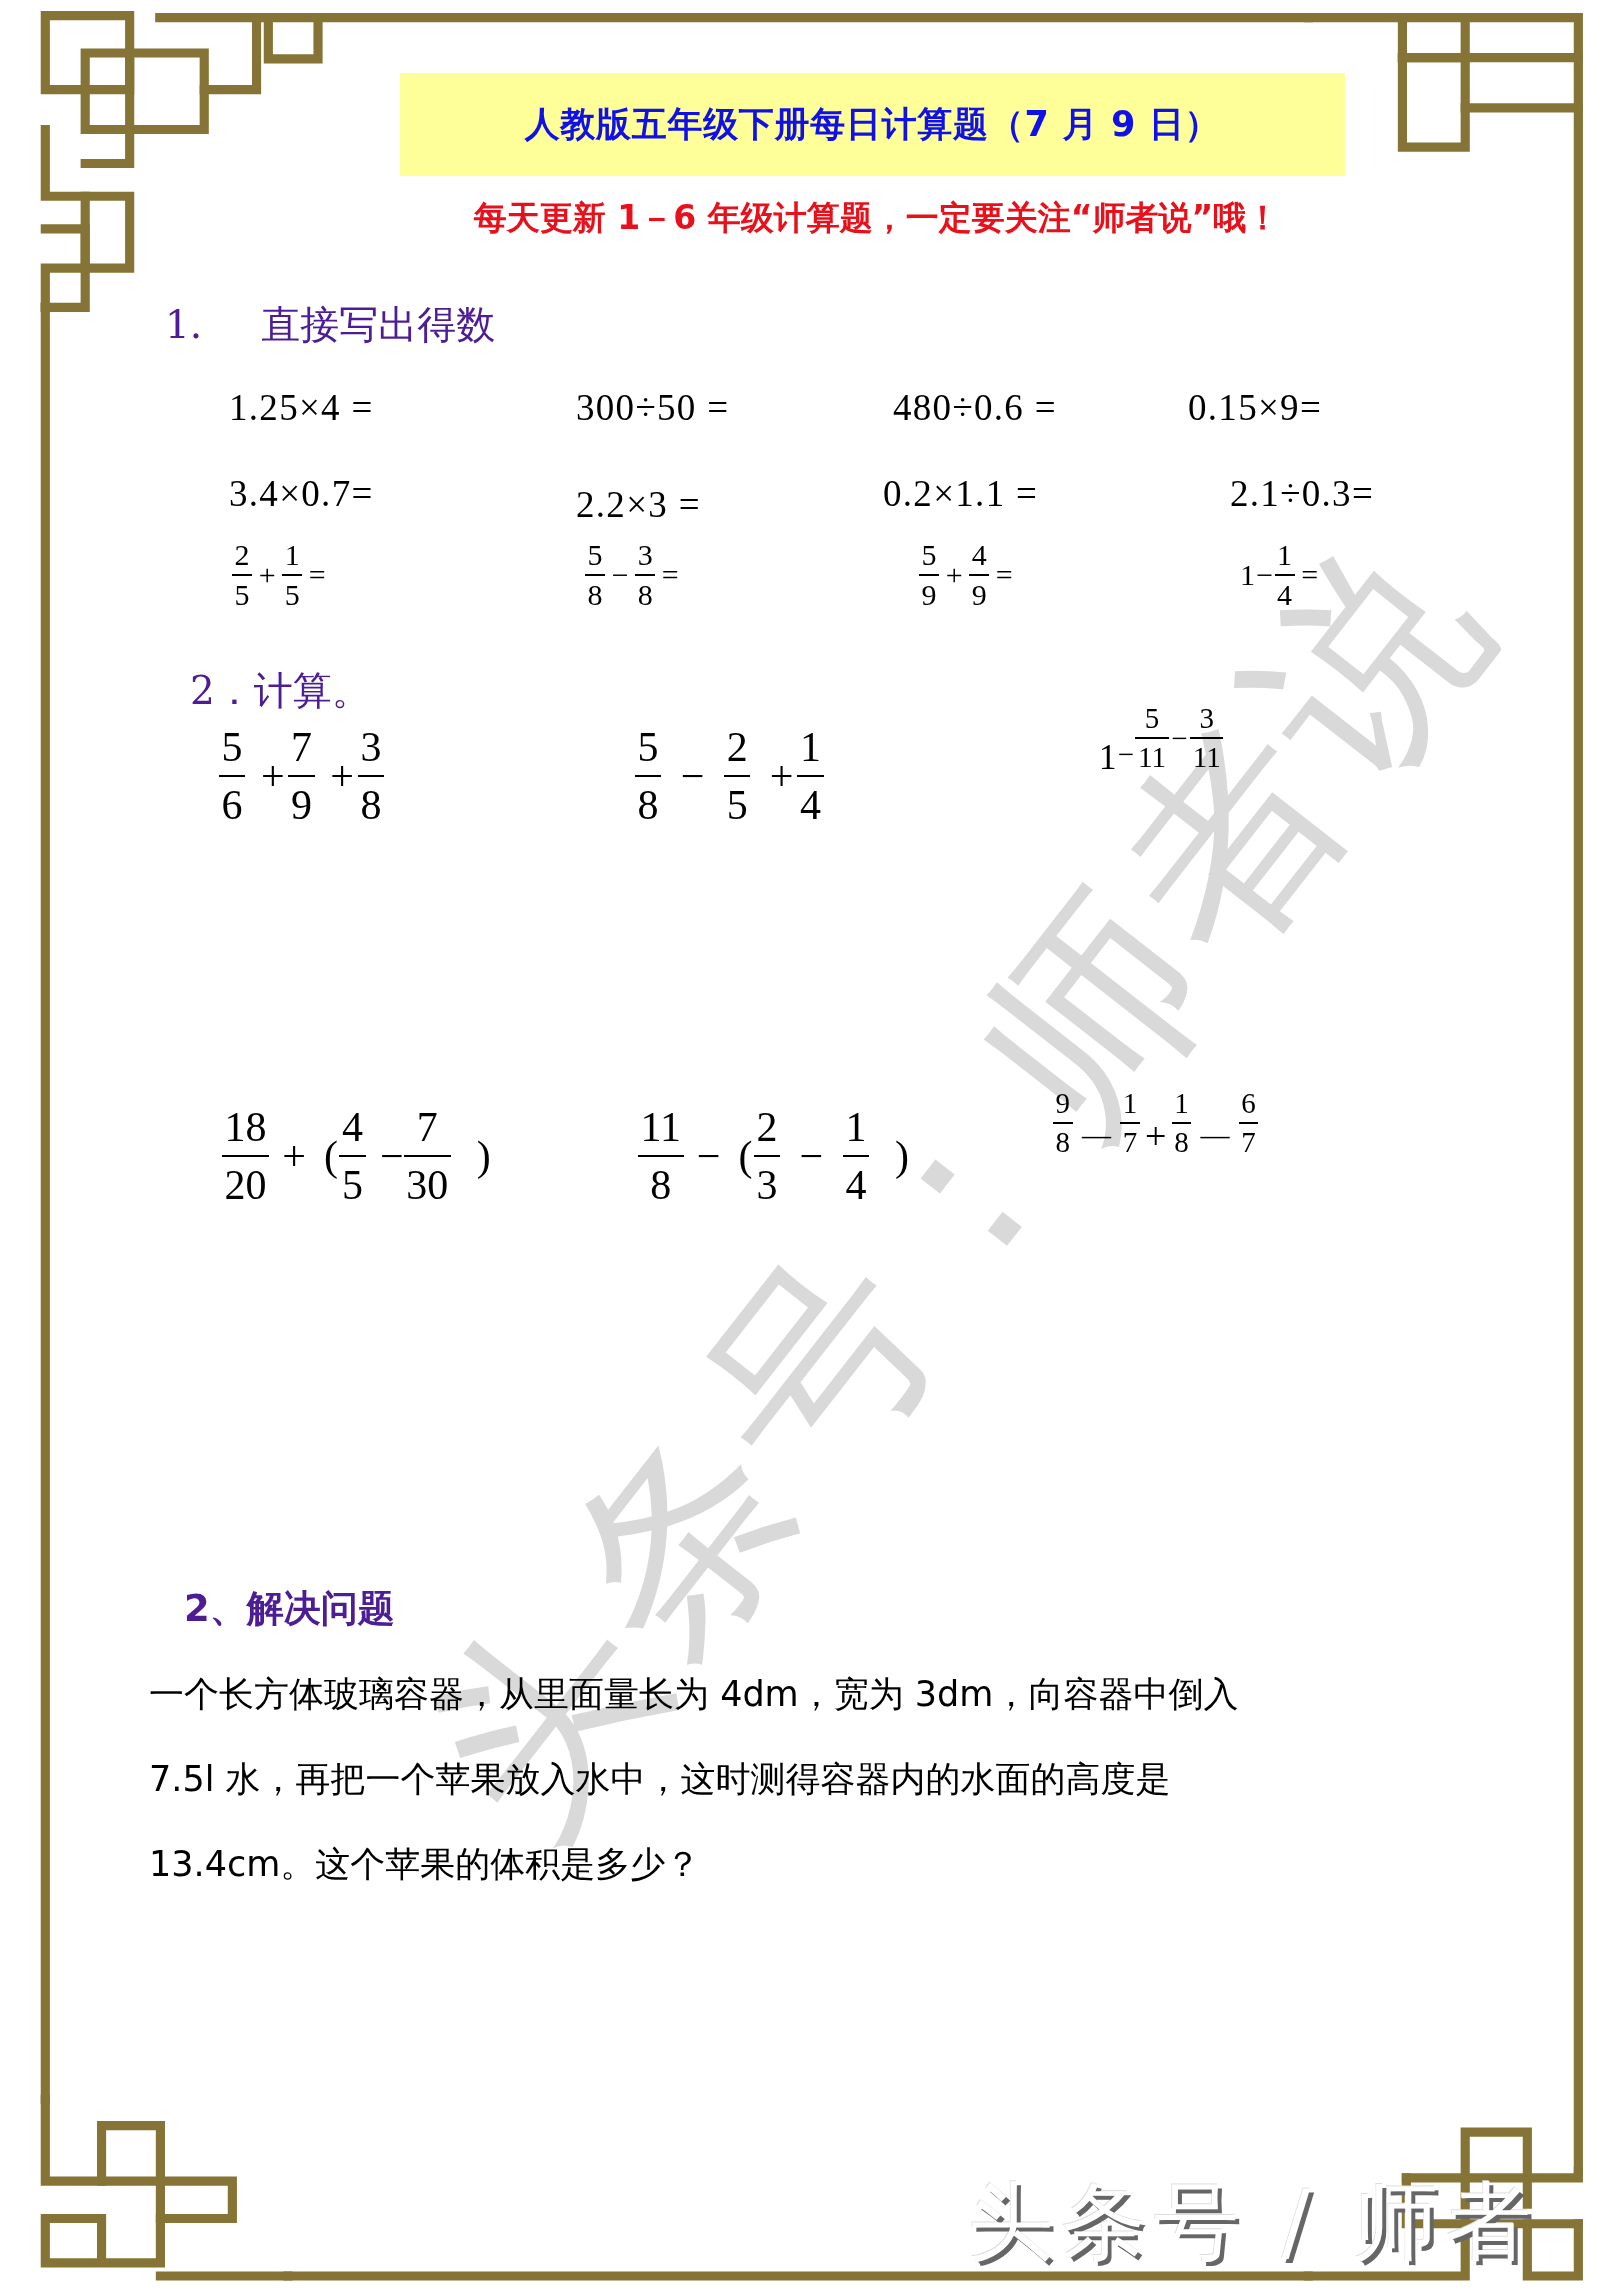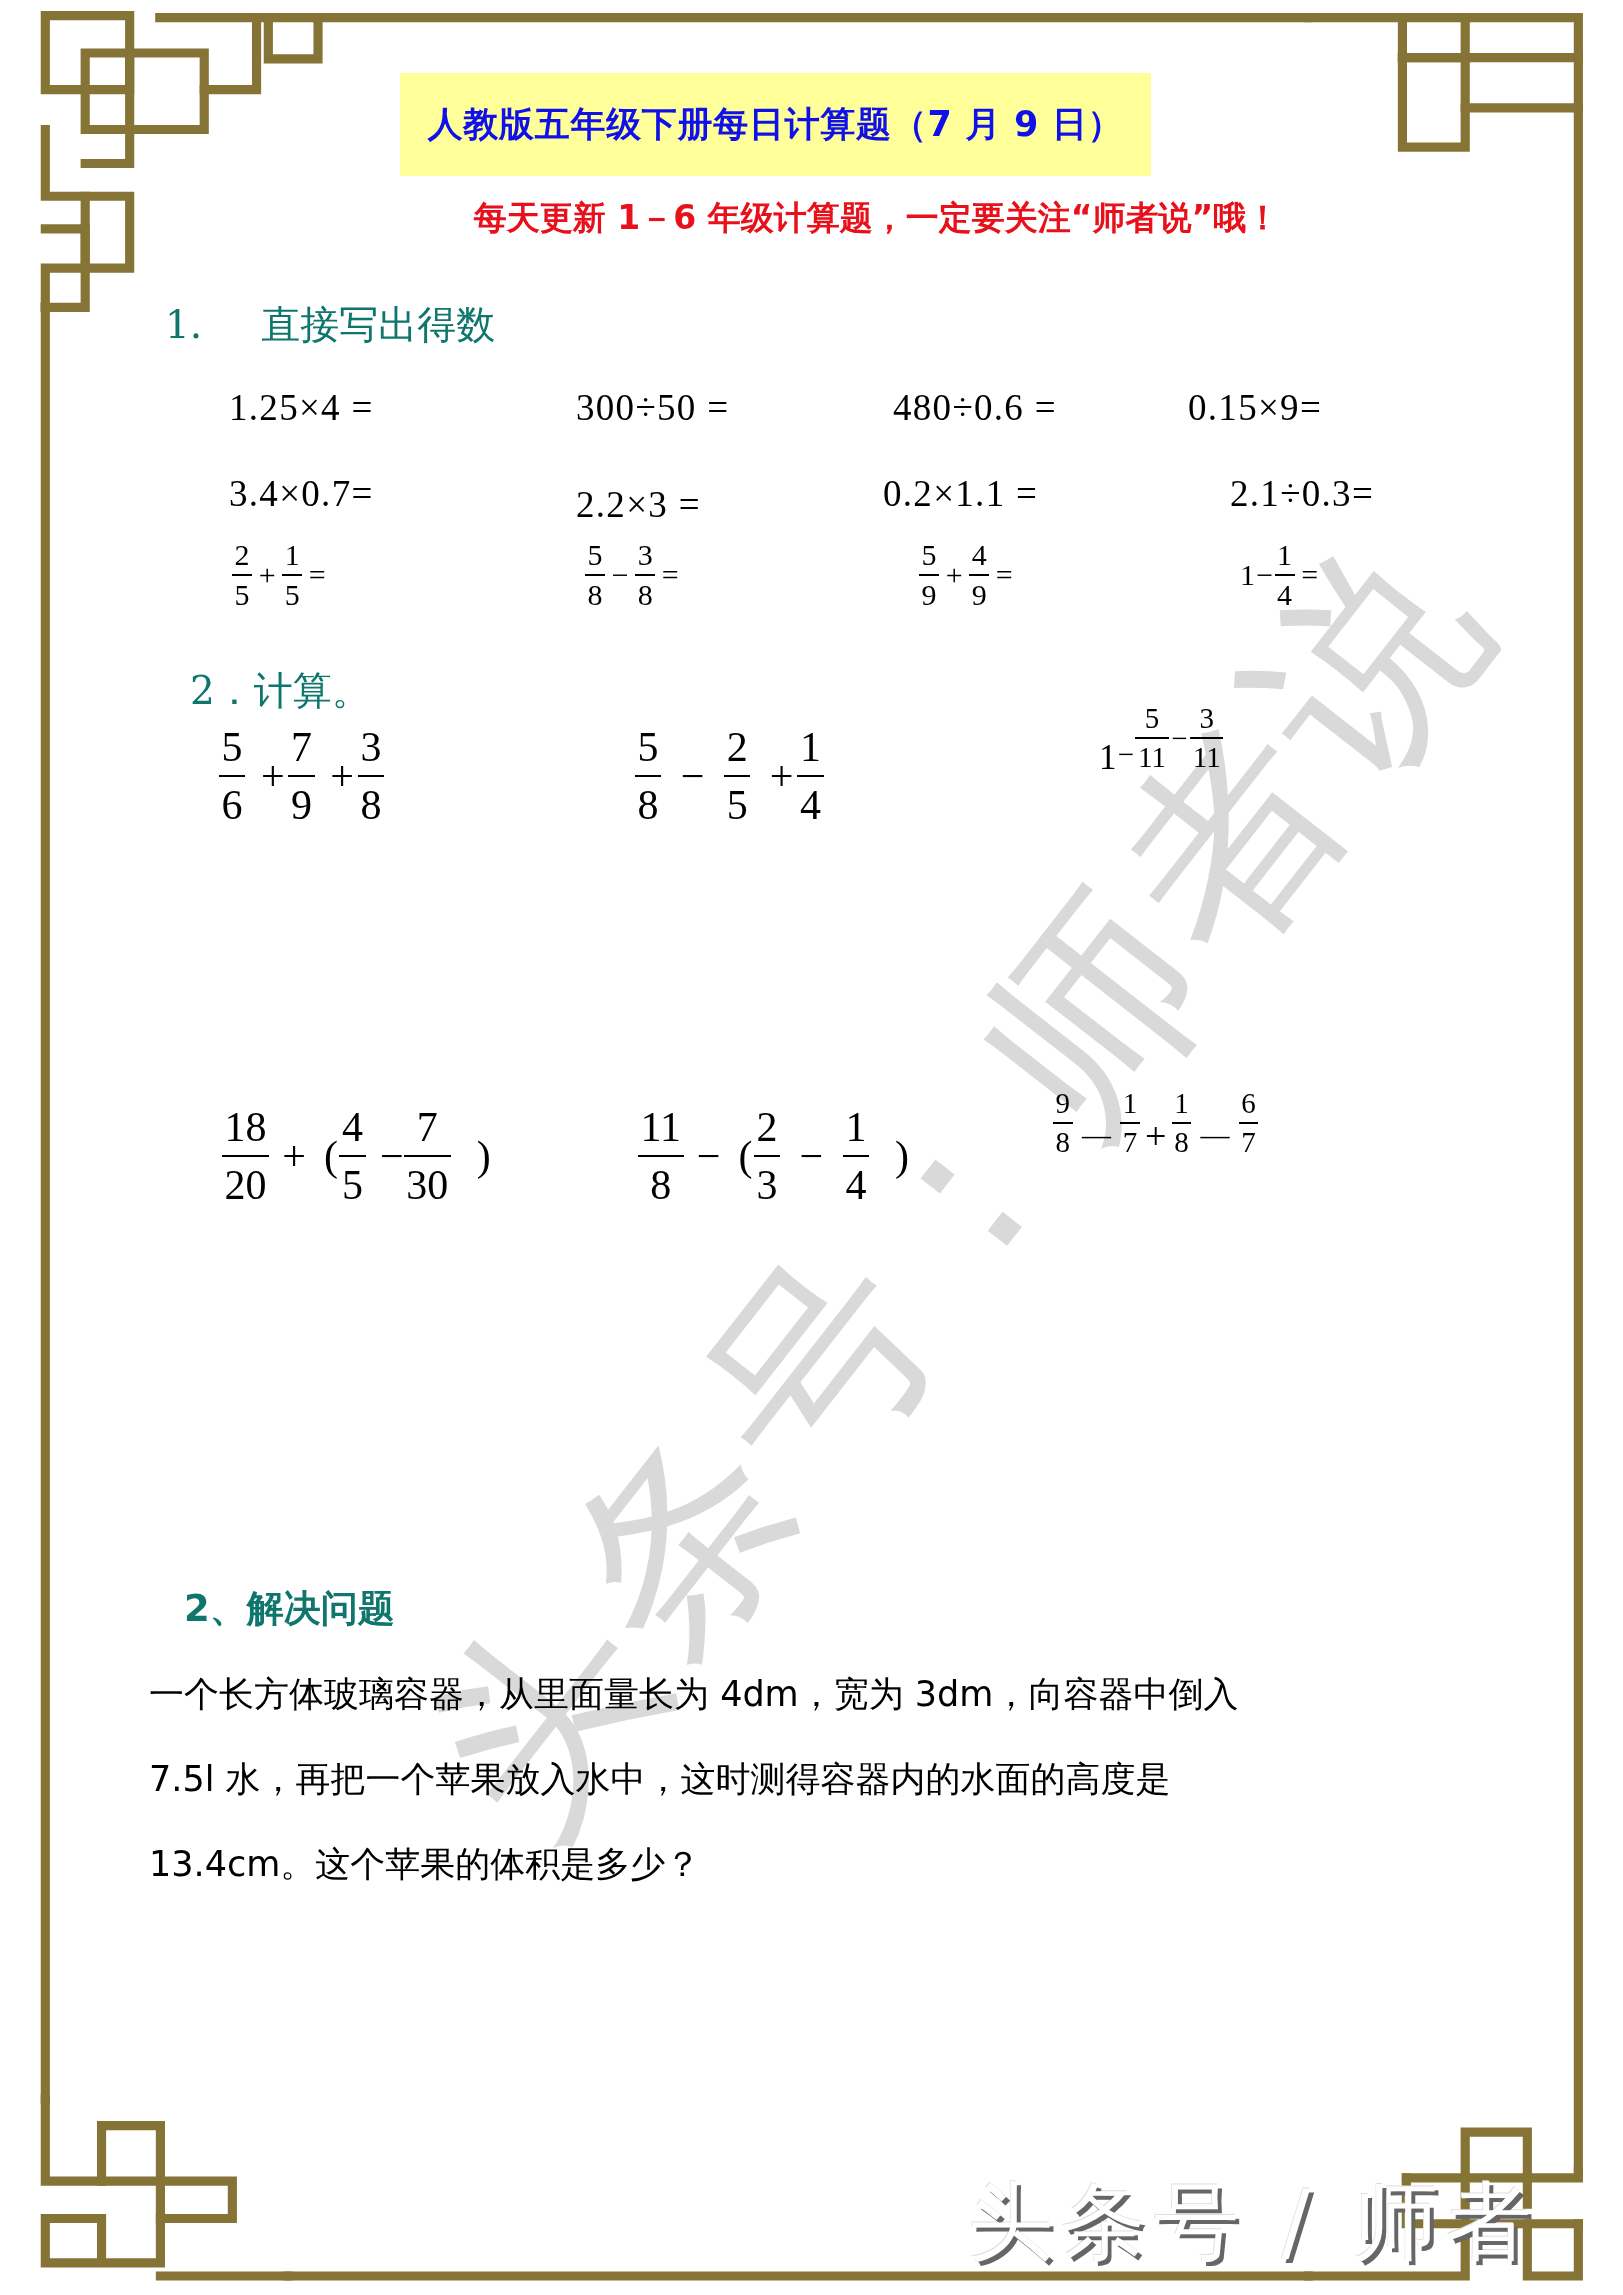--- a/index.html
+++ b/index.html
@@ -1,27 +1,27 @@
 <!DOCTYPE html>
 <html style="font-size:10.5px"><head>
 <meta charset="utf-8">
 <style>
   html, body { margin:0; padding:0; }
   body { width:1623px; height:2295px; position:relative; background:#ffffff; overflow:hidden;
          font-family:"DejaVu Serif", "Liberation Serif", serif; color:#000; }
   .frame { position:absolute; left:0; top:0; width:1623px; height:2295px; pointer-events:none; }
   .abs { position:absolute; white-space:nowrap; }
 
-  .title-box { position:absolute; left:400px; top:73px; width:751px; height:103px; background:#FFFF99;
+  .title-box { position:absolute; left:400px; top:73px; width:945px; height:103px; background:#FFFF99;
                display:flex; align-items:center; justify-content:center; }
   .title-text { font-family:"DejaVu Sans", "Liberation Sans", sans-serif; font-weight:bold; font-size:35px; color:#1010E8; letter-spacing:0.7px; }
   .subtitle { position:absolute; left:366px; top:196px; width:1021px; text-align:center;
               font-family:"DejaVu Sans", "Liberation Sans", sans-serif; font-weight:bold; font-size:33px; color:#E8101A; }
 
-  .section-head { position:absolute; font-family:"DejaVu Serif", "Liberation Serif", serif; font-size:39px; color:#0f766e; }
+  .section-head { position:absolute; font-family:"DejaVu Serif", "Liberation Serif", serif; font-size:39px; color:#4c1d95; }
   .section-head.sans { font-family:"DejaVu Sans", "Liberation Sans", sans-serif; font-weight:bold; font-size:37px; }
 
   .expr { position:absolute; font-family:"Liberation Serif", "DejaVu Serif", serif; font-size:37px; letter-spacing:1.3px; }
 
   
   .fx { position:absolute; display:flex; align-items:center; font-family:"Liberation Serif", "DejaVu Serif", serif; }
   .frac { display:inline-flex; flex-direction:column; align-items:center; justify-content:center; }
   .frac .num, .frac .den { line-height:1; padding:0 2.6px; }
   .frac .bar { height:2.6px; background:#000; align-self:stretch; }
   .op { padding:0 6.5px; line-height:1; }

